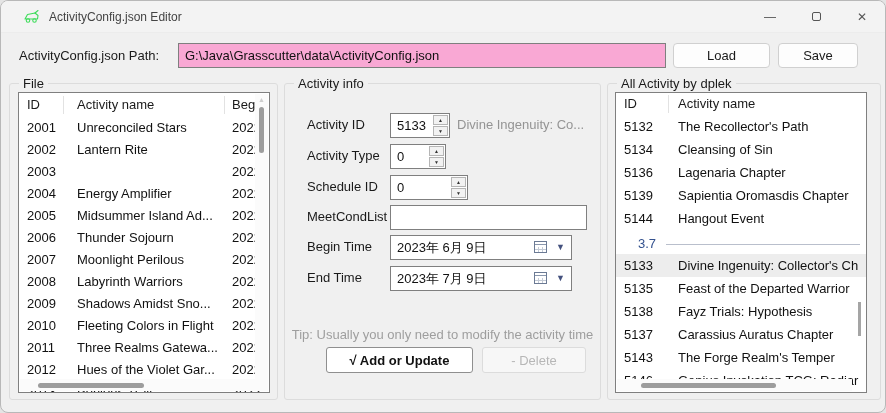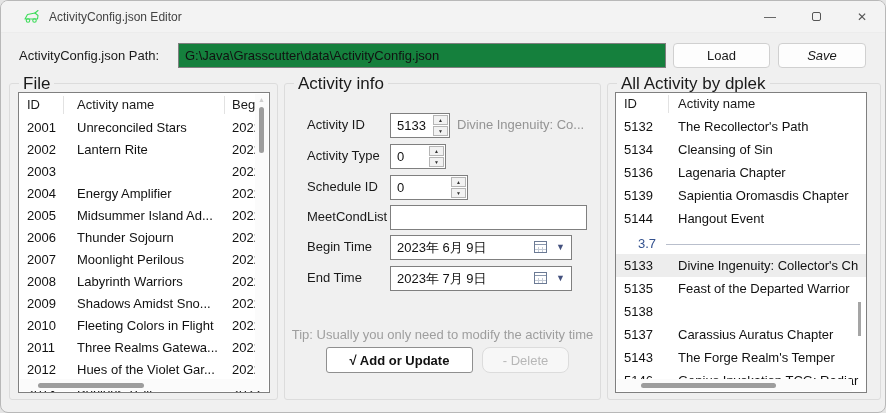--- a/index.html
+++ b/index.html
@@ -9,28 +9,28 @@
   
   .titlebar { position:absolute; left:0; top:0; width:100%; height:32px; background:#f3f3f3; display:flex; align-items:center; padding-left:22px; border-bottom:1px solid #ececec; }
   .app-icon { width:17px; height:15px; margin-right:9px; flex:0 0 auto; }
   .title-text { font-size:12px; color:#444; }
   .win-controls { margin-left:auto; display:flex; height:32px; }
   .win-btn { width:46px; height:32px; display:flex; align-items:center; justify-content:center; color:#555; font-size:12px; cursor:default; }
   .max-glyph { width:9px; height:9px; border:1px solid #555; border-radius:2px; }
 
   
   .path-label { position:absolute; left:18px; top:47px; font-size:13px; color:#1a1a1a; }
-  .path-input { position:absolute; left:177px; top:42px; width:488px; height:25px; background:#15803d; border:1px solid #7f7f7f; font-size:13px; padding:0 6px; color:#111; font-family:inherit; }
+  .path-input { position:absolute; left:177px; top:42px; width:488px; height:25px; background:#f9a8d4; border:1px solid #7f7f7f; font-size:13px; padding:0 6px; color:#111; font-family:inherit; }
   .top-btn { position:absolute; top:42px; height:25px; background:#fdfdfd; border:1px solid #d0d0d0; border-radius:4px; font-size:13px; color:#1a1a1a; text-align:center; line-height:23px; font-family:inherit; }
   .btn-load { left:672px; width:97px; }
-  .btn-save { left:777px; width:88px;font-style:italic; }
+  .btn-save { left:777px; width:80px; }
 
   
   .groupbox { position:absolute; border:1px solid #dcdcdc; border-radius:3px; }
-  .group-label { position:absolute; top:-8px; left:9px; background:#f0f0f0; padding:0 4px; font-size:17px; color:#1a1a1a; line-height:15px; }
+  .group-label { position:absolute; top:-8px; left:9px; background:#f0f0f0; padding:0 4px; font-size:13px; color:#1a1a1a; line-height:15px; }
   .g-file { left:8px; top:82px; width:269px; height:317px; }
   .g-info { left:283px; top:82px; width:317px; height:317px; }
   .g-all  { left:606px; top:82px; width:274px; height:317px; }
 
   
   .lv { position:absolute; background:#fff; border:1px solid #7f7f7f; overflow:hidden; }
   .lv-file { left:8px; top:8px; width:252px; height:301px; }
   .lv-all  { left:7px; top:8px; width:252px; height:301px; }
   .lv-head { position:relative; height:24px; font-size:13px; color:#1a1a1a; }
   .lv-head .hsep { position:absolute; top:3px; width:1px; height:18px; background:#e2e2e2; }
@@ -72,21 +72,21 @@
   .date-val { position:absolute; left:6px; top:0; line-height:23px; font-size:13px; color:#111; }
   .cal-icon { position:absolute; right:24px; top:5px; width:13px; height:12px; border:1px solid #6b7a94; background:
       linear-gradient(#8a97ad,#8a97ad) 0 2px/13px 1px no-repeat,
       linear-gradient(#c4cbd6,#c4cbd6) 3px 5px/1px 7px no-repeat,
       linear-gradient(#c4cbd6,#c4cbd6) 7px 5px/1px 7px no-repeat,
       linear-gradient(#c4cbd6,#c4cbd6) 0 7px/13px 1px no-repeat; }
   .dd-arrow { position:absolute; right:6px; top:6px; font-size:9px; color:#44517e; }
   .hint-text { position:absolute; left:172px; top:4px; font-size:13px; color:#949494; white-space:nowrap; }
   .tip-text { position:absolute; left:0; top:243px; width:100%; text-align:center; font-size:13px; color:#9e9e9e; }
   .btn-add { position:absolute; left:41px; top:263px; width:147px; height:26px; background:#fff; border:1px solid #8f8f8f; border-radius:3px; font-size:13px; font-weight:bold; color:#111; font-family:inherit; }
-  .btn-del { position:absolute; left:197px; top:263px; width:87px; height:26px; background:#f7f7f7; border:1px solid #dcdcdc; border-radius:8px; font-size:13px; color:#b7b7b7; font-family:inherit; }
+  .btn-del { position:absolute; left:197px; top:263px; width:104px; height:26px; background:#f7f7f7; border:1px solid #dcdcdc; border-radius:3px; font-size:13px; color:#b7b7b7; font-family:inherit; }
 </style>
 </head>
 <body>
 
 <div class="window">
 
   <div class="titlebar">
     <svg class="app-icon" viewBox="0 0 34 30">
       <g fill="none" stroke="#3ddc5a" stroke-width="2.2" stroke-linecap="round" stroke-linejoin="round">
         <path d="M4 20 L9 11 L24 8 L30 13 L29 20 Z"></path>
@@ -301,20 +301,21 @@
           <div class="lv-row2 selected">
             <span class="c-id2">5133</span>
             <span class="c-name2">Divine Ingenuity: Collector's Ch</span>
           </div>
           <div class="lv-row2">
             <span class="c-id2">5135</span>
             <span class="c-name2">Feast of the Departed Warrior</span>
           </div>
           <div class="lv-row2">
             <span class="c-id2">5138</span>
+            <span class="c-name2">Fayz Trials: Hypothesis</span>
           </div>
           <div class="lv-row2">
             <span class="c-id2">5137</span>
             <span class="c-name2">Carassius Auratus Chapter</span>
           </div>
           <div class="lv-row2">
             <span class="c-id2">5143</span>
             <span class="c-name2">The Forge Realm's Temper</span>
           </div>
           <div class="lv-row2">

